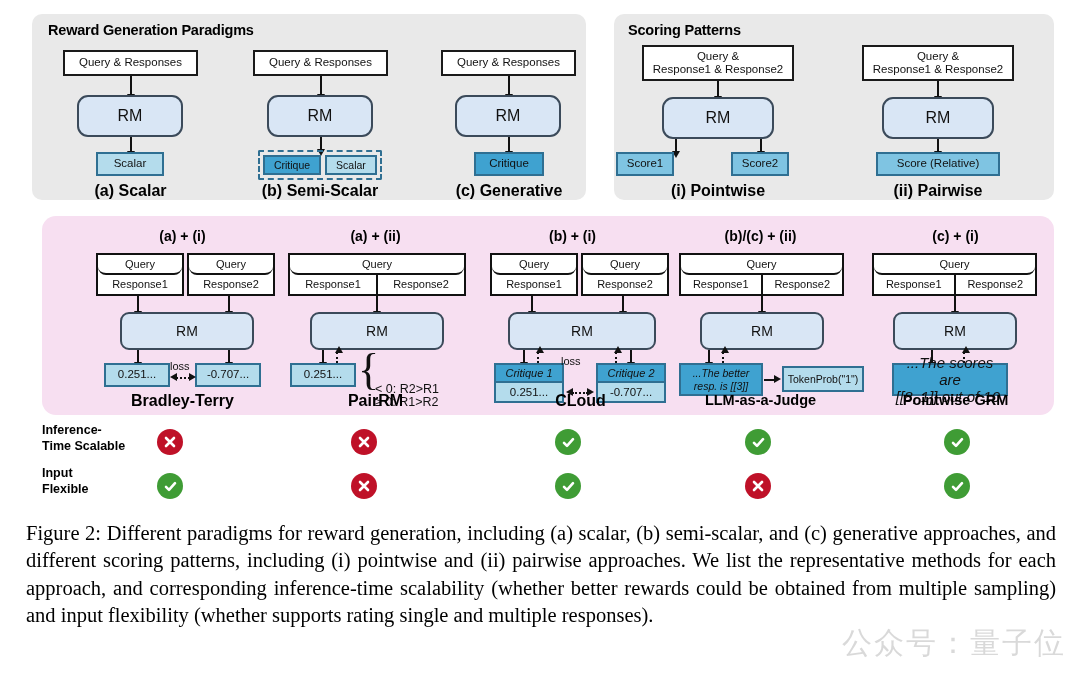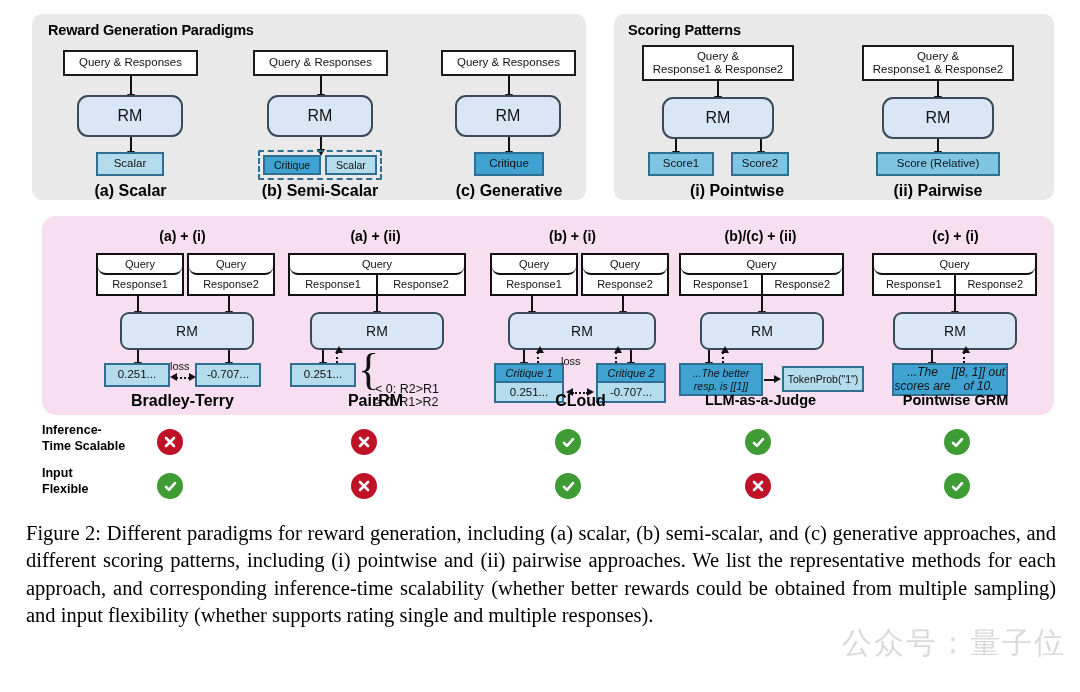--- a/index.html
+++ b/index.html
@@ -194,23 +194,23 @@
   <div class="panel-title" style="left:628px;top:22px;">Scoring Patterns</div>
 
   <div class="wbox" style="left:642px;top:45px;width:152px;height:36px;flex-direction:column;">
     <span>Query &amp;</span>
     <span>Response1 &amp; Response2</span>
   </div>
   <div class="arrow" style="left:717px;top:81px;height:16px;"></div>
   <div class="rm" style="left:662px;top:97px;width:112px;height:42px;">RM</div>
   <div class="arrow" style="left:675px;top:139px;height:13px;"></div>
   <div class="arrow" style="left:760px;top:139px;height:13px;"></div>
-  <div class="bbox bl-mid" style="left:648px;top:152px;width:66px;height:24px;">Score1</div>
+  <div class="bbox bl-mid" style="left:616px;top:152px;width:58px;height:24px;">Score1</div>
   <div class="bbox bl-mid" style="left:731px;top:152px;width:58px;height:24px;">Score2</div>
-  <div class="caption-lbl" style="left:661px;top:182px;width:152px;">(i) Pointwise</div>
+  <div class="caption-lbl" style="left:642px;top:182px;width:152px;">(i) Pointwise</div>
 
   <div class="wbox" style="left:862px;top:45px;width:152px;height:36px;flex-direction:column;">
     <span>Query &amp;</span>
     <span>Response1 &amp; Response2</span>
   </div>
   <div class="arrow" style="left:937px;top:81px;height:16px;"></div>
   <div class="rm" style="left:882px;top:97px;width:112px;height:42px;">RM</div>
   <div class="arrow" style="left:937px;top:139px;height:13px;"></div>
   <div class="bbox bl-mid" style="left:876px;top:152px;width:124px;height:24px;">Score (Relative)</div>
   <div class="caption-lbl" style="left:862px;top:182px;width:152px;">(ii) Pairwise</div>
@@ -298,39 +298,39 @@
       <div>Response1</div>
       <div>Response2</div>
     </div>
   </div>
   <div class="arrow thin" style="left:761px;top:296px;height:16px;"></div>
   <div class="rm small" style="left:700px;top:312px;width:124px;height:38px;">RM</div>
   <div class="arrow thin" style="left:708px;top:350px;height:13px;"></div>
   <div class="arrow thin up dotted" style="left:722px;top:352px;height:11px;"></div>
   <div class="bbox bl-dark" style="left:679px;top:363px;width:84px;height:33px;flex-direction:column;font-style:italic;font-size:10.5px;">
     <span>...The better</span>
-    <span>resp. is [[1]]</span>
+    <span>resp. is [[3]]</span>
   </div>
   <div class="harrow" style="left:764px;top:379px;width:10px;"></div>
   <div class="bbox bl-light" style="left:782px;top:366px;width:82px;height:26px;font-size:10.5px;">TokenProb("1")</div>
   <div class="caption-lbl sm" style="left:668px;top:392px;width:185px;">LLM-as-a-Judge</div>
 
   <div class="col-head" style="left:868px;top:228px;width:175px;">(c) + (i)</div>
   <div class="qr" style="left:872px;top:253px;width:165px;height:43px;">
     <div class="row top">Query</div>
     <div class="split">
       <div>Response1</div>
       <div>Response2</div>
     </div>
   </div>
   <div class="arrow thin" style="left:954px;top:296px;height:16px;"></div>
   <div class="rm small" style="left:893px;top:312px;width:124px;height:38px;">RM</div>
   <div class="arrow thin" style="left:931px;top:350px;height:13px;"></div>
   <div class="arrow thin up dotted" style="left:963px;top:352px;height:11px;"></div>
-  <div class="bbox bl-dark" style="left:892px;top:363px;width:116px;height:33px;flex-direction:row;font-style:italic;font-size:12px;">
+  <div class="bbox bl-dark" style="left:892px;top:363px;width:116px;height:33px;flex-direction:column;font-style:italic;font-size:15px;">
     <span>...The scores are</span>
     <span>[[8, 1]] out of 10.</span>
   </div>
   <div class="caption-lbl sm" style="left:868px;top:392px;width:175px;">Pointwise GRM</div>
 
   <div class="rowlabel" style="left:42px;top:423px;">
     <div>Inference-</div>
     <div>Time Scalable</div>
   </div>
   <div class="rowlabel" style="left:42px;top:466px;">

